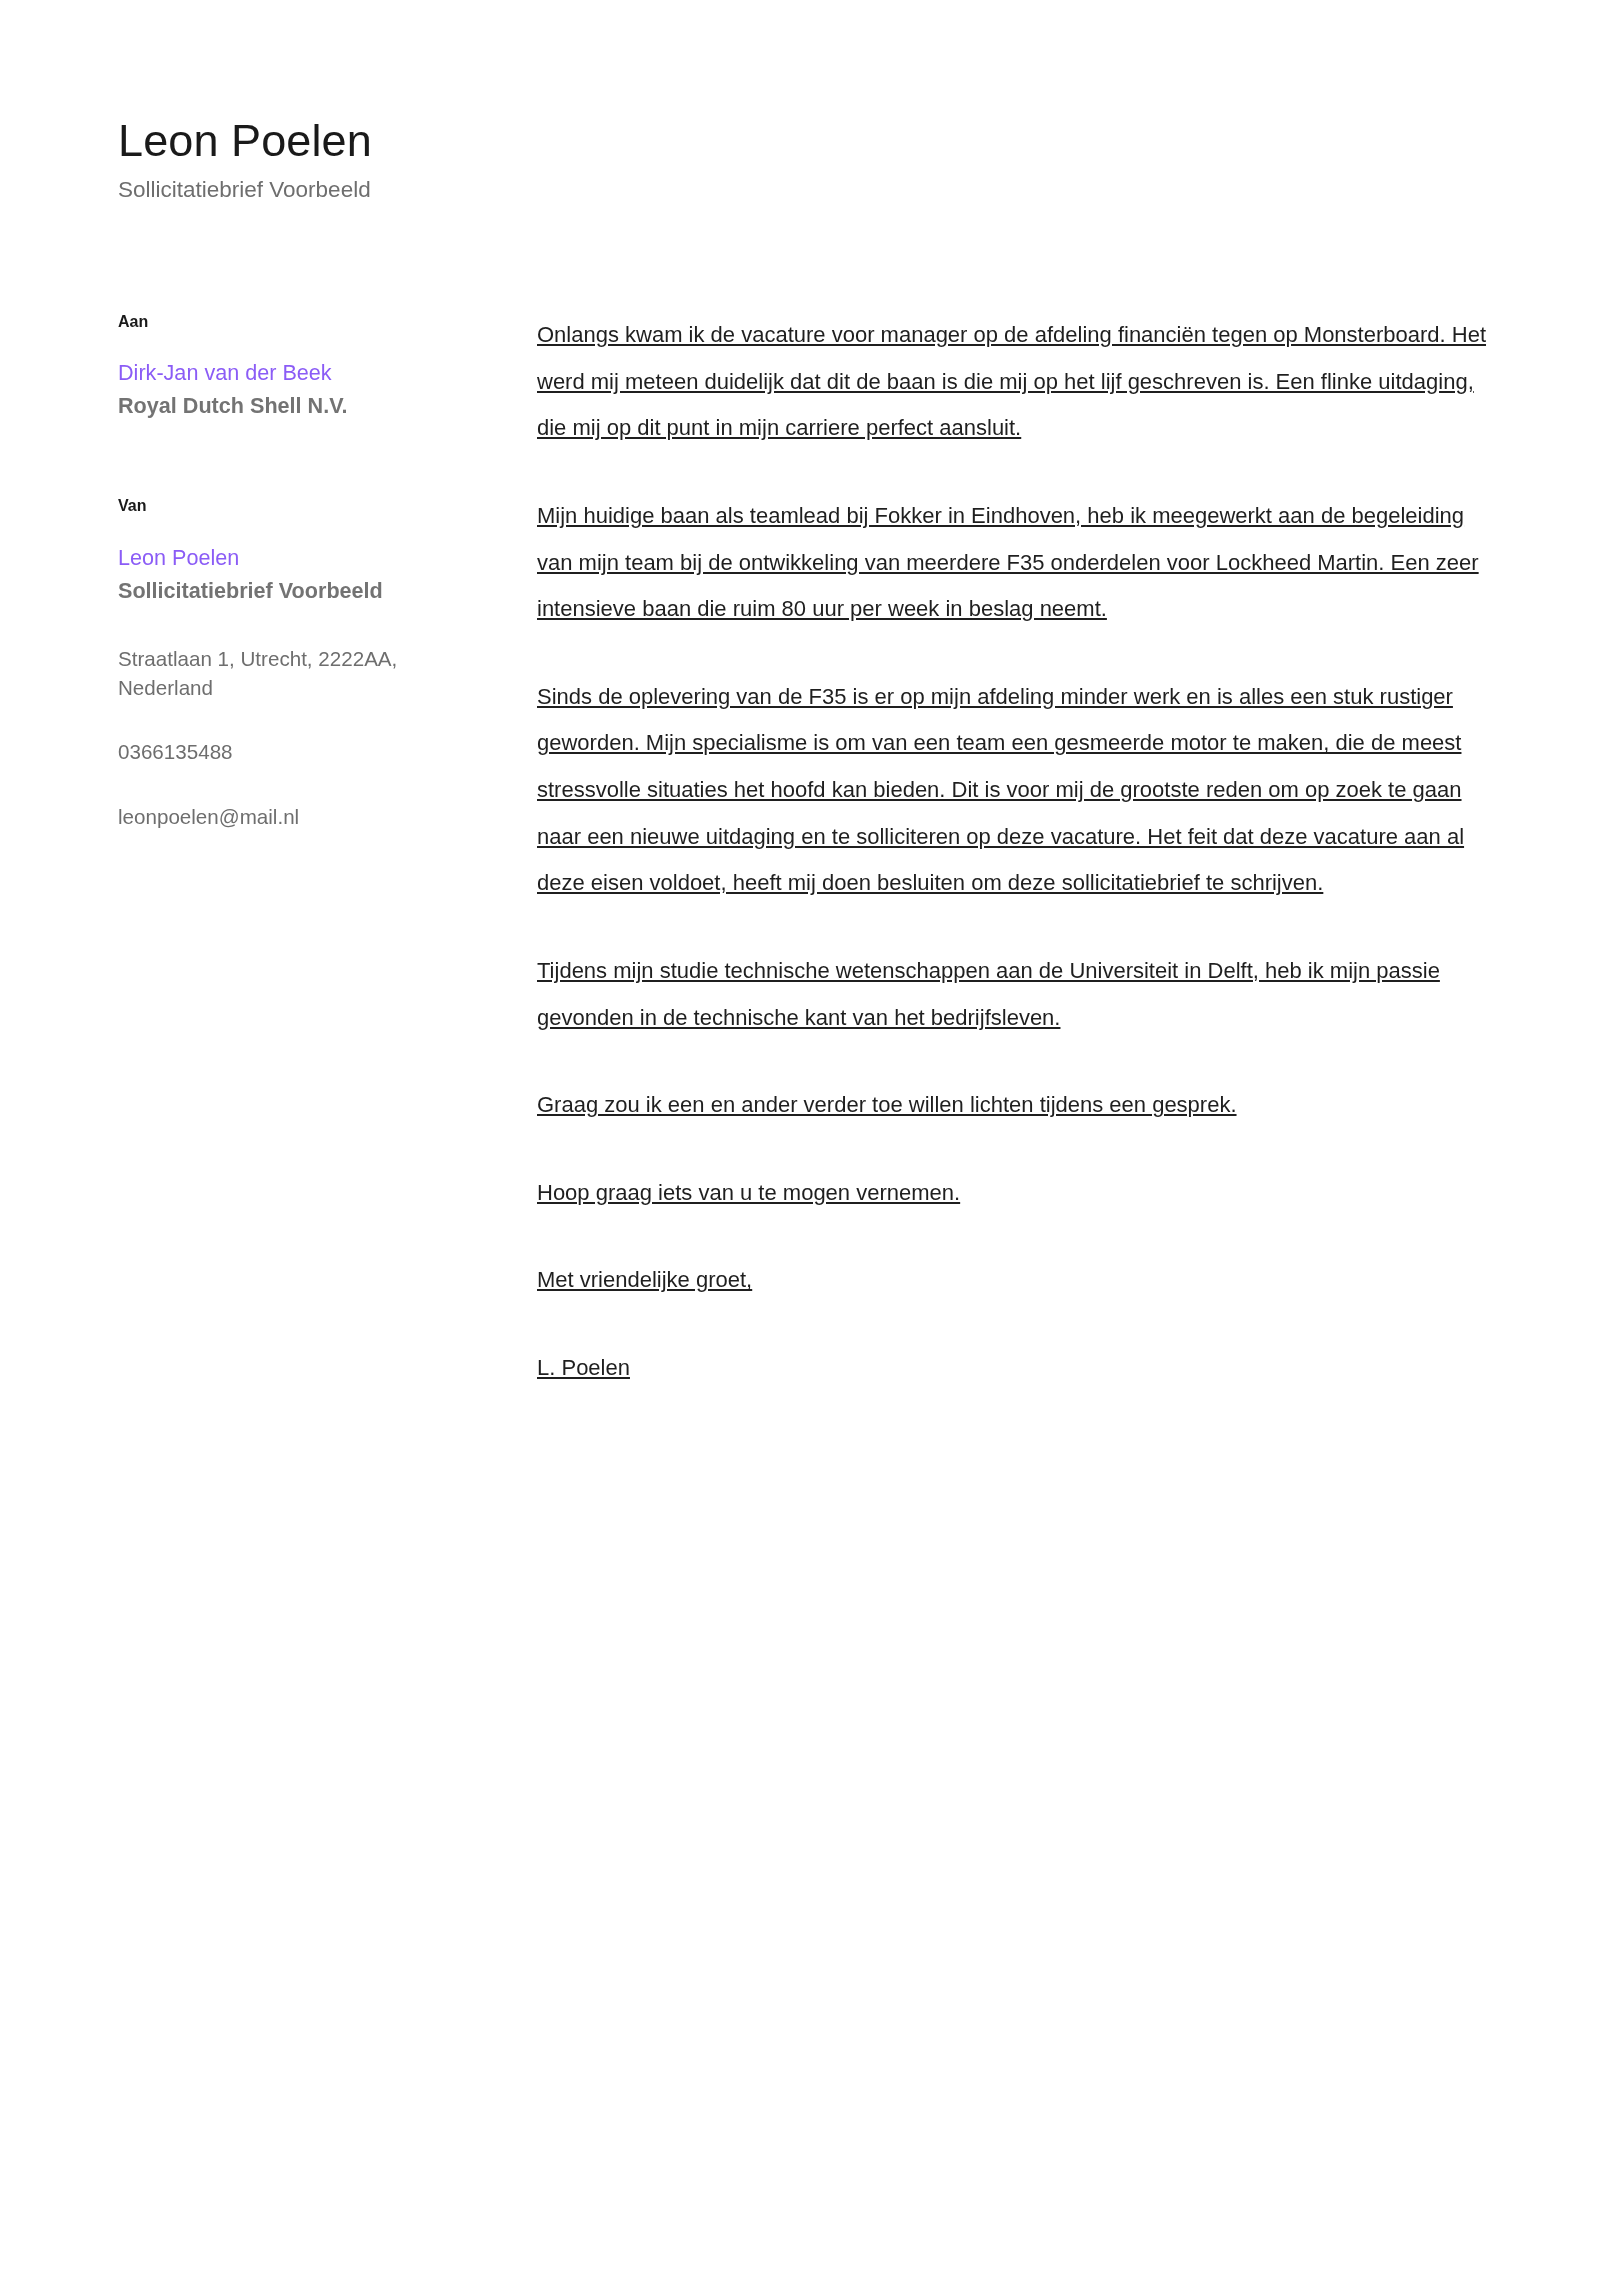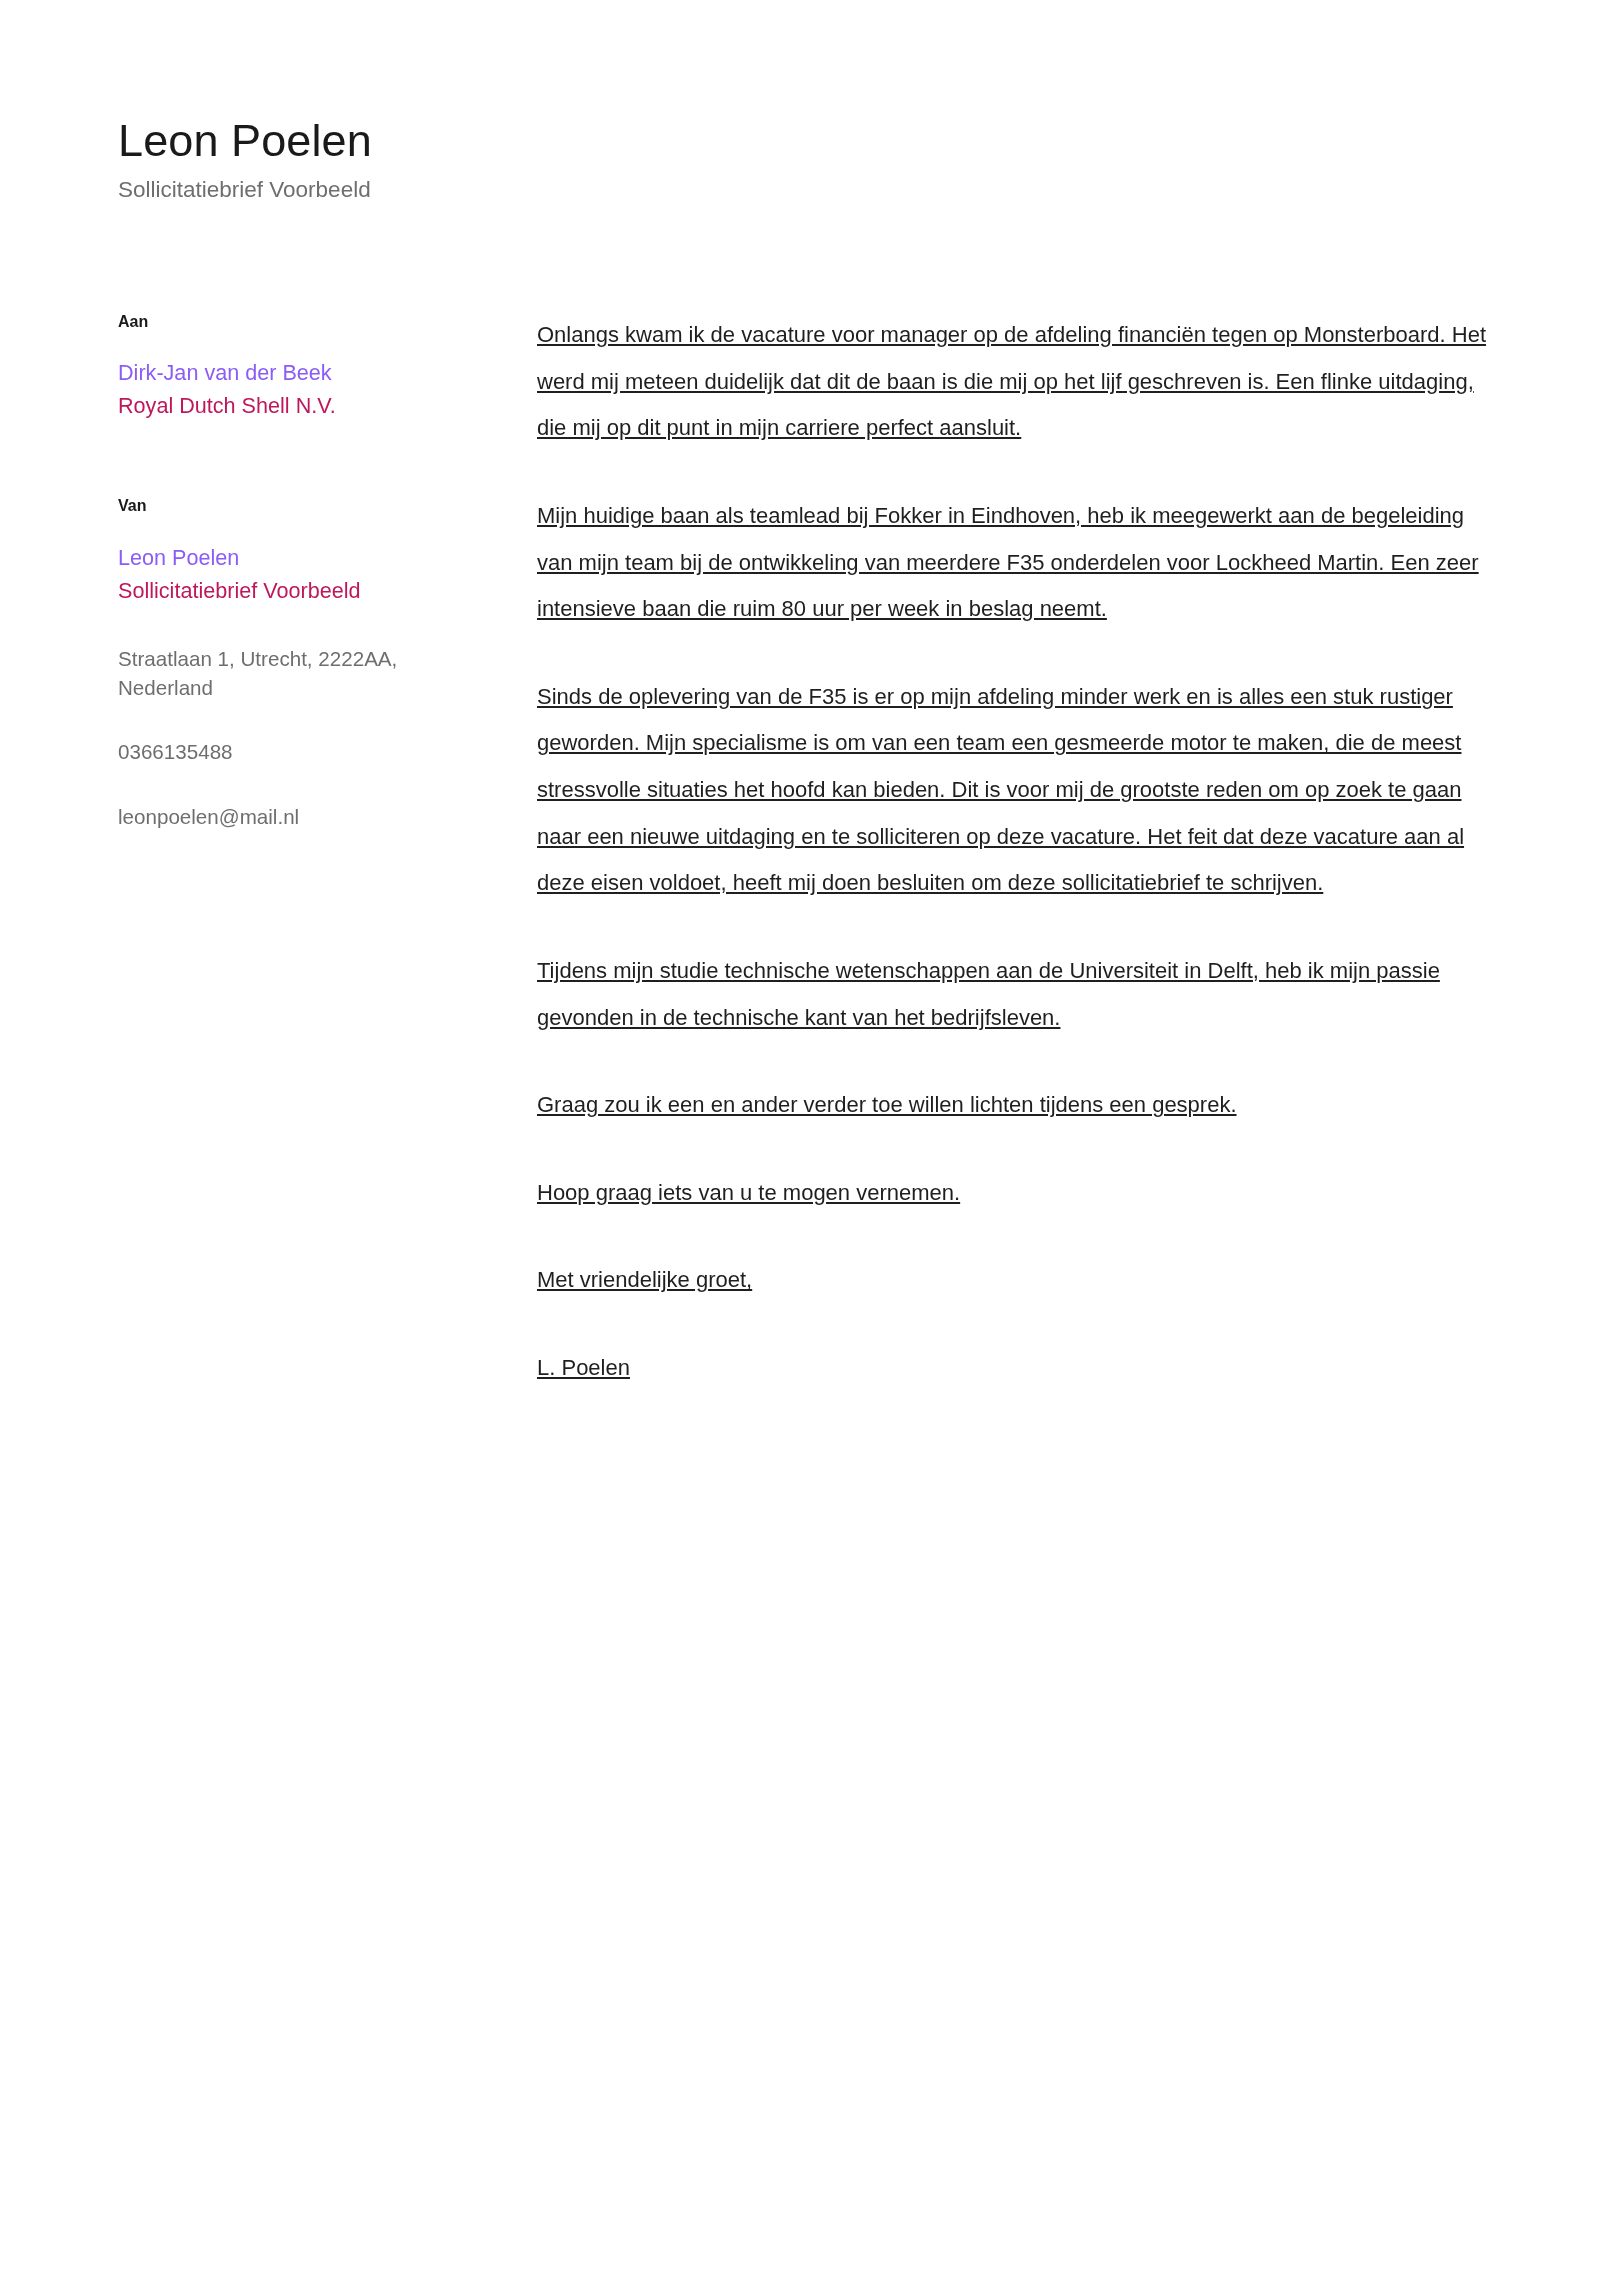--- a/index.html
+++ b/index.html
@@ -83,22 +83,22 @@
   .side-accent {
     font-size: 21.6px;
     font-weight: 400;
     color: #8b5cf6;
     line-height: 1.35;
     margin: 0;
   }
 
   .side-muted {
     font-size: 21.6px;
-    font-weight: 400;
-    color: #be185d;
+    font-weight: 700;
+    color: #737373;
     line-height: 1.35;
     margin: 3.9px 0 0 0;
   }
 
   .side-group {
     margin-top: 39px;
   }
 
   .side-detail {
     font-size: 20.6px;

